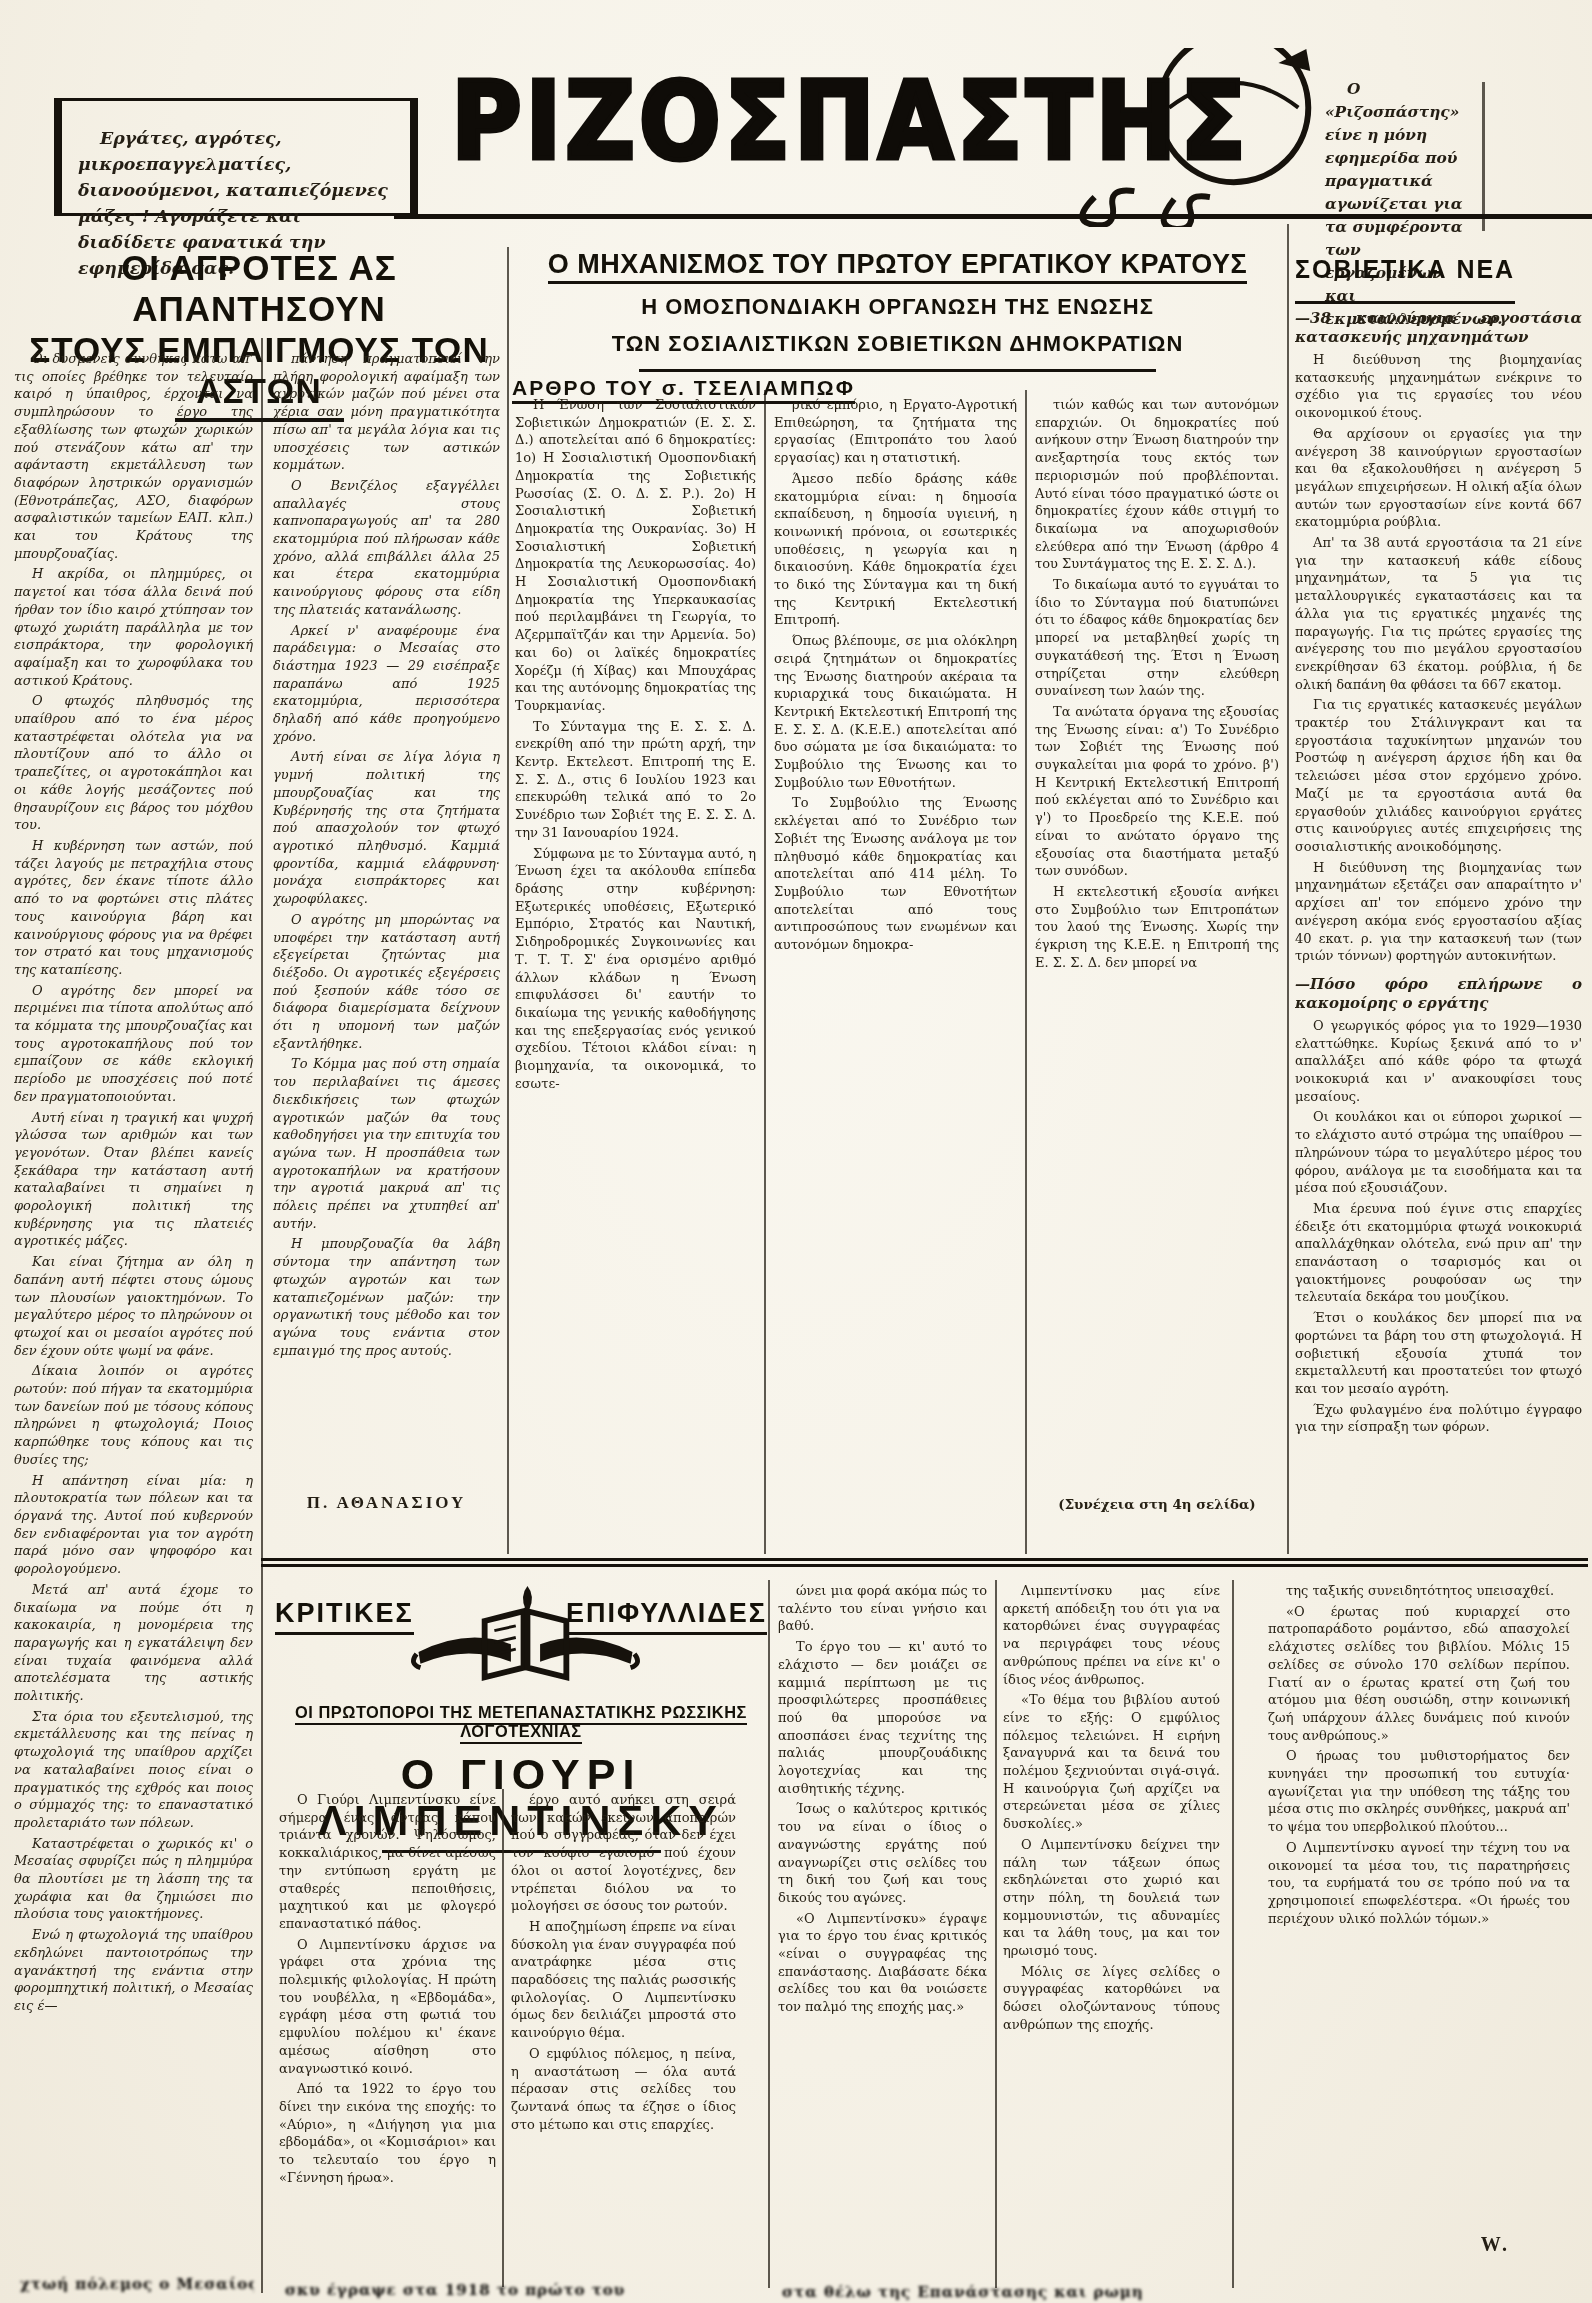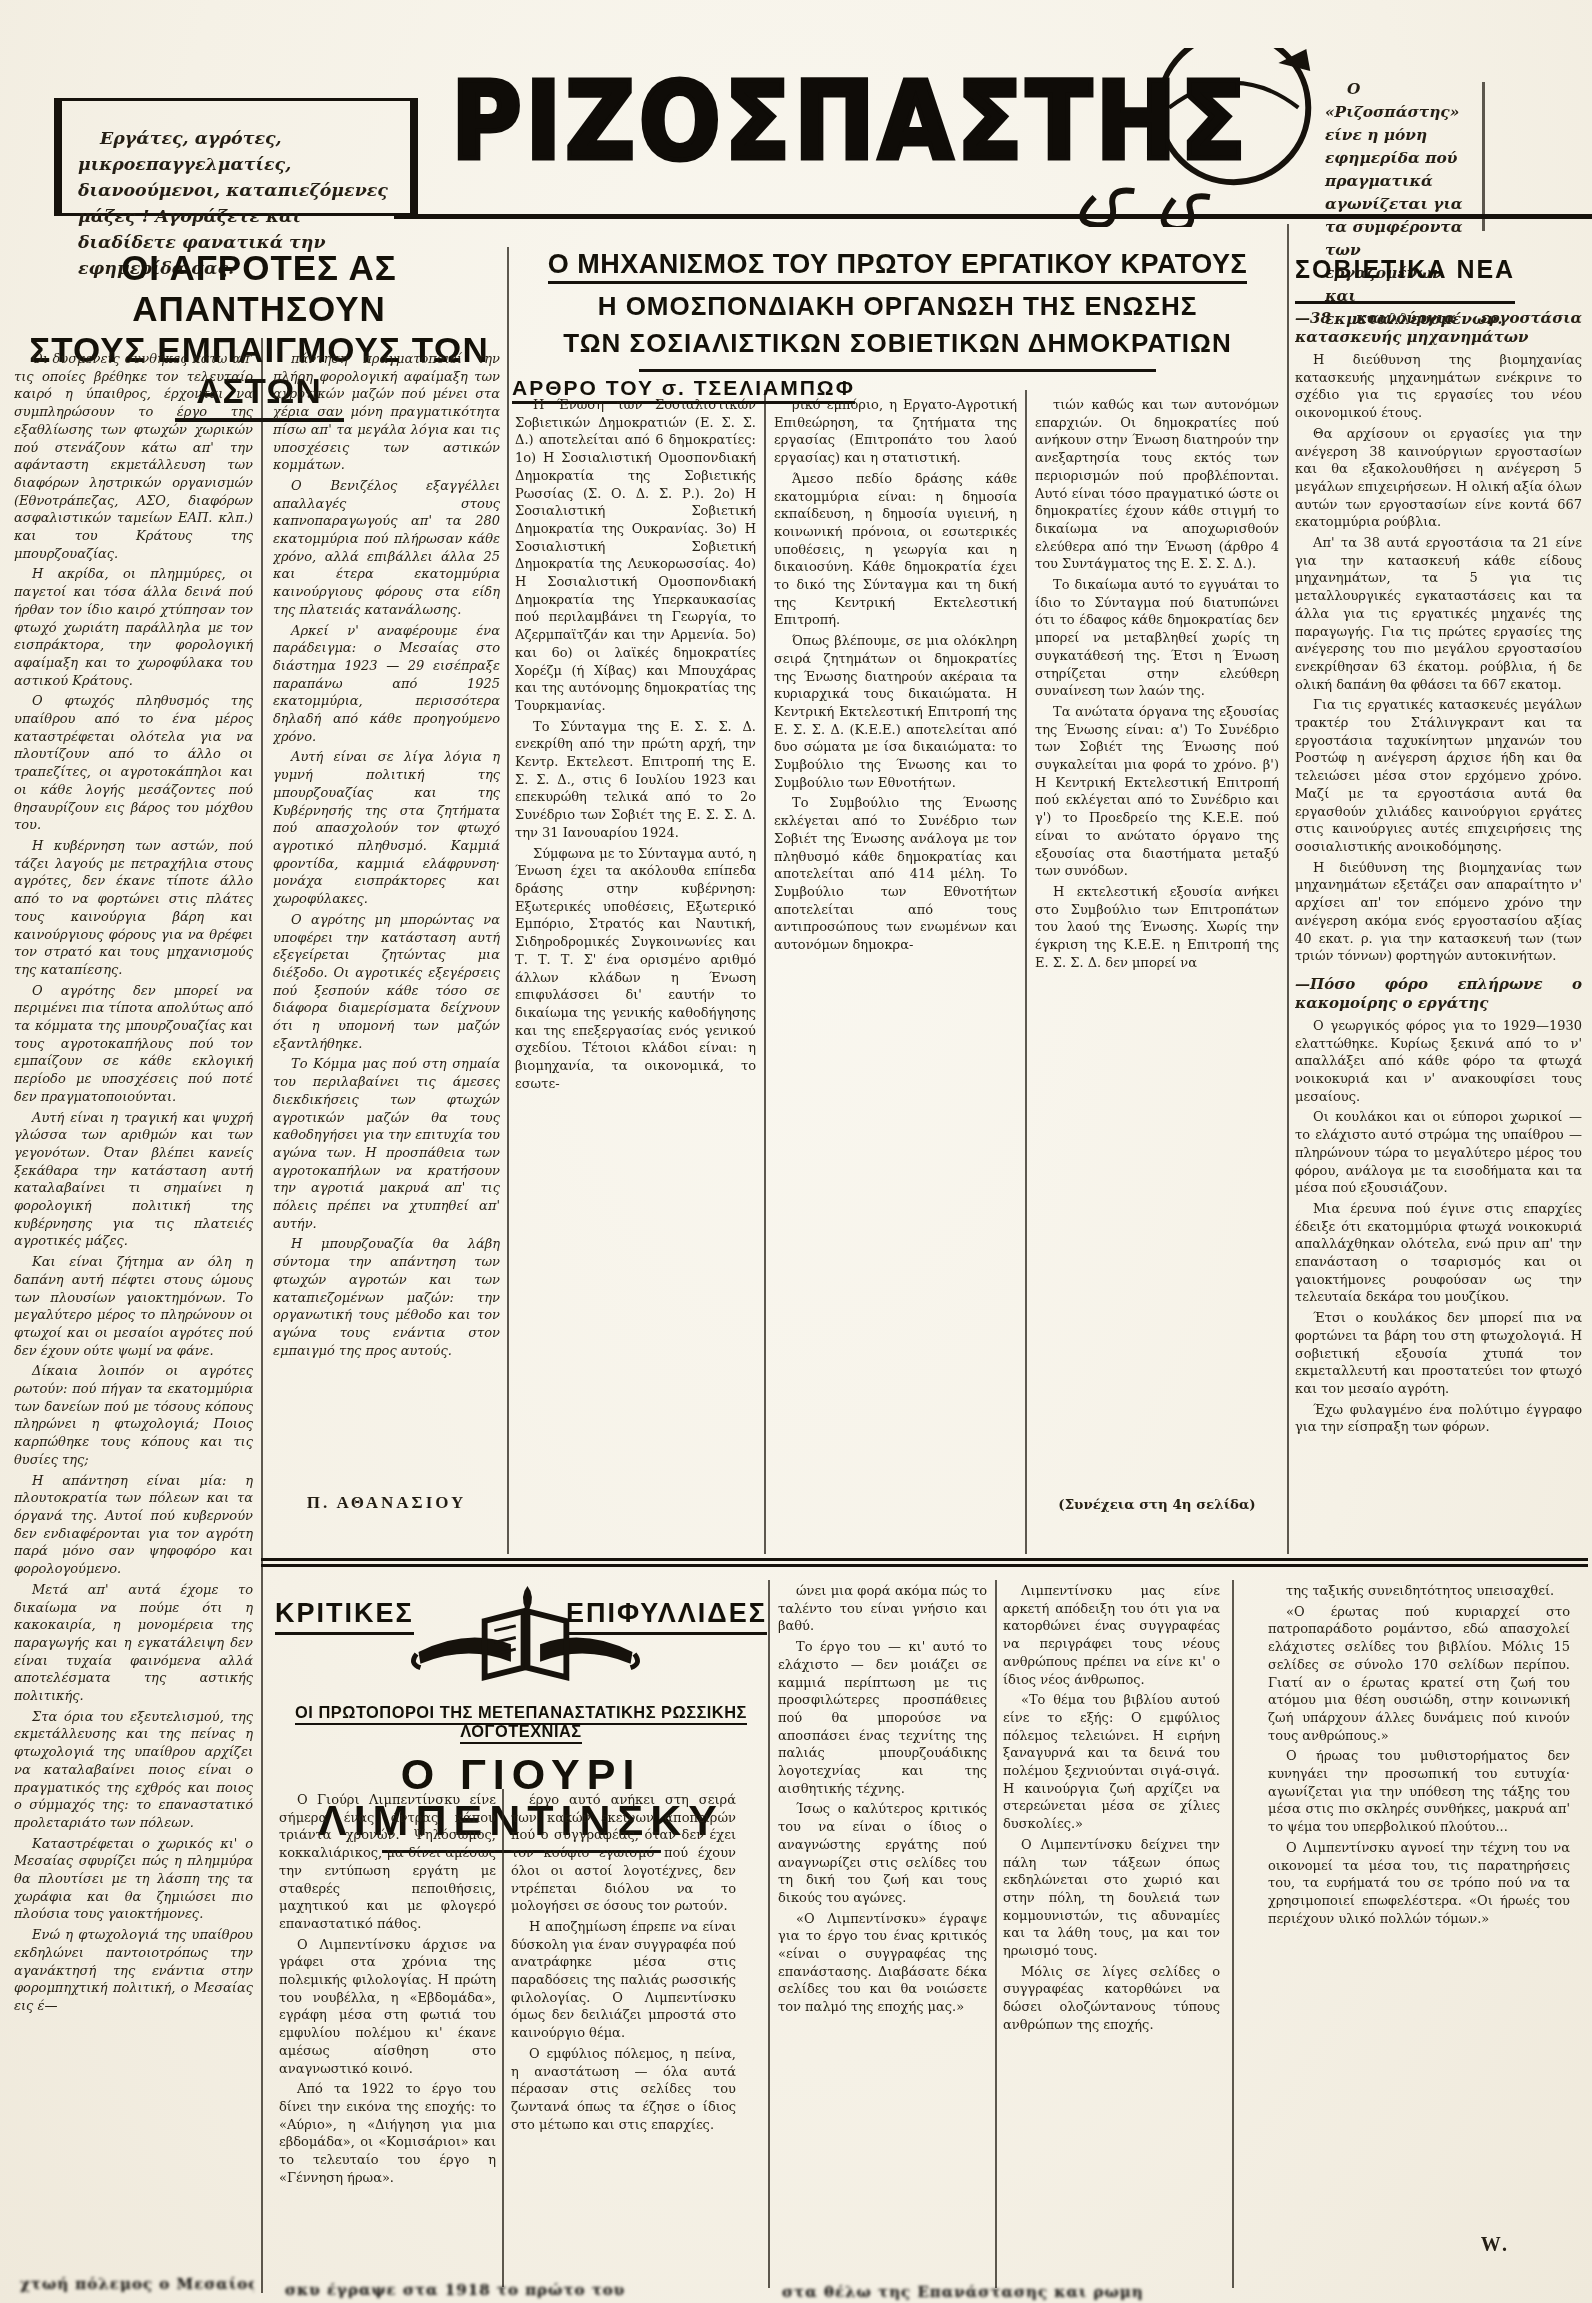--- a/index.html
+++ b/index.html
@@ -18,21 +18,21 @@
   .masthead{font-family:"DejaVu Sans", sans-serif;font-weight:bold;font-size:96px;
     letter-spacing:4px;color:#0f0c08;-webkit-text-stroke:4.5px #0f0c08;
     white-space:nowrap;text-align:center;z-index:2;transform:scaleY(1.12);transform-origin:top center;}
   .emblem{z-index:1;}
   
   .head-sans{font-family:"Liberation Sans", sans-serif;font-weight:bold;color:#141109;}
   .left-head{font-size:35px;line-height:41px;text-align:center;letter-spacing:1px;}
   .underbar{margin:7px auto 0 auto;background:#16120c;}
   .kicker{font-size:27px;letter-spacing:0.5px;text-align:center;}
   .kicker span{border-bottom:3px solid #16120c;padding-bottom:2px;}
-  .center-head{font-size:26px;line-height:37px;text-align:center;letter-spacing:1px;margin-top:8px;}
+  .center-head{font-size:22px;line-height:37px;text-align:center;letter-spacing:1px;margin-top:8px;}
   .subhead{font-size:21px;text-align:left;padding-right:70px;margin-top:4px;}
   .subhead span{border-bottom:3px solid #16120c;padding-bottom:2px;letter-spacing:2px;}
   .sov-title{font-size:25px;letter-spacing:2px;}
   .sov-title span{border-bottom:3px solid #16120c;padding-bottom:18px;}
   
   .bodycol{font-size:13px;line-height:17.7px;text-align:justify;overflow:hidden;color:#272115;}
   .bodycol p{margin:0 0 3px 0;text-indent:18px;}
   .italic{font-style:italic;}
   .byline{font-family:"Liberation Serif",serif;font-weight:bold;font-size:17px;
     letter-spacing:3px;text-align:center;margin-top:14px;}

